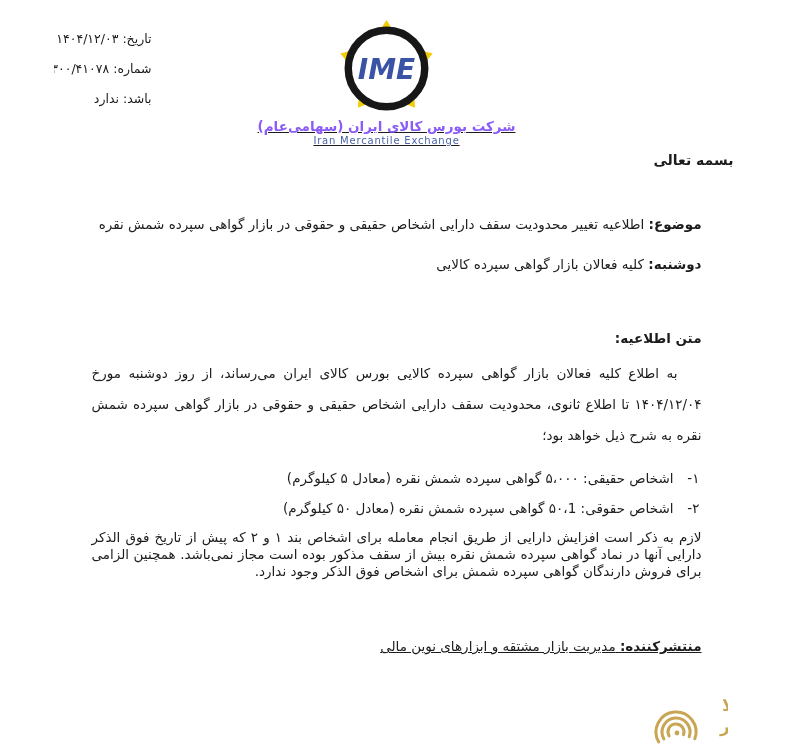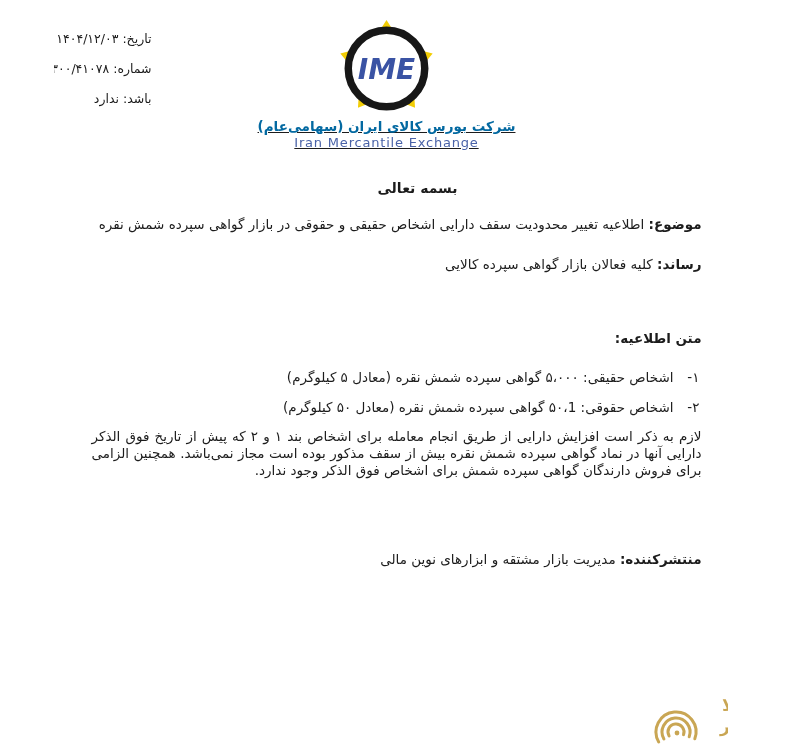--- a/index.html
+++ b/index.html
@@ -19,46 +19,46 @@
     font-size:12.5px;line-height:30px;white-space:nowrap;text-align:right;
   }
   .meta-row span{display:inline;}
   
   .logo-wrap{
     position:absolute;top:20px;left:50%;
     transform:translateX(-50%);margin-left:-7px;
     width:260px;text-align:center;text-decoration:underline;
   }
   .logo-mark{width:97px;height:97px;display:block;margin:0 auto;}
-  .company-fa{font-size:13.5px;font-weight:bold;color:#0369a1;margin-top:1px;letter-spacing:0;}
-  .company-en{font-size:13px;color:#4a63a8;letter-spacing:0.8px;margin-top:1px;font-family:"DejaVu Sans",sans-serif;}
+  .company-fa{font-size:13.5px;font-weight:bold;color:#8b5cf6;margin-top:1px;letter-spacing:0;}
+  .company-en{font-size:10px;color:#4a63a8;letter-spacing:0.8px;margin-top:1px;font-family:"DejaVu Sans",sans-serif;}
   
   .besmeh{
-    position:absolute;top:180px;left:0;width:100%;box-sizing:border-box;
+    position:absolute;top:152px;left:0;width:100%;box-sizing:border-box;
     padding-left:48px;
-    text-align:center;font-weight:bold;font-size:14px;
+    text-align:right;font-weight:bold;font-size:14px;
   }
   
   .content{
     position:absolute;top:212px;right:32px;left:38px;
     font-size:13.5px;
   }
   .b{font-weight:bold;}
   .line{line-height:24px;}
   .audience{margin-top:16px;}
   .body-heading{margin-top:50px;line-height:24px;font-weight:bold;font-size:13.5px;}
   .intro{
     margin-top:8px;line-height:31px;text-align:justify;
     text-indent:24px;
   }
   .rlist{margin-top:12px;}
   .rlist .item{line-height:30px;padding-right:2px;}
   .rlist .num{display:inline-block;min-width:26px;}
   .closing{margin-top:6px;line-height:17px;text-align:justify;}
-  .publisher{margin-top:68px;line-height:24px;}
+  .publisher{margin-top:54px;line-height:24px;text-decoration:underline;}
   
   .watermark{
     position:absolute;right:6px;bottom:2px;width:86px;height:58px;
     opacity:0.95;
   }
   .watermark text{
     font-family:"DejaVu Sans",sans-serif;font-weight:bold;
   }
 </style>
 </head>
@@ -94,26 +94,27 @@
   <div class="besmeh">بسمه تعالی</div>
 
   <div class="content">
 
     <div class="line">
       <span class="b">موضوع:</span>
       <span>اطلاعیه تغییر محدودیت سقف دارایی اشخاص حقیقی و حقوقی در بازار گواهی سپرده شمش نقره</span>
     </div>
 
     <div class="line audience">
-      <span class="b">رساند:</span>
+      <span class="b">دوشنبه:</span>
       <span>کلیه فعالان بازار گواهی سپرده کالایی</span>
     </div>
 
     <div class="body-heading">متن اطلاعیه:</div>
 
+    <div class="intro">به اطلاع کلیه فعالان بازار گواهی سپرده کالایی بورس کالای ایران می‌رساند، از روز دوشنبه مورخ ۱۴۰۴/۱۲/۰۴ تا اطلاع ثانوی، محدودیت سقف دارایی اشخاص حقیقی و حقوقی در بازار گواهی سپرده شمش نقره به شرح ذیل خواهد بود؛</div>
 
     <div class="rlist">
       <div class="item">
         <span class="num">۱-</span><span>اشخاص حقیقی: ۵،۰۰۰ گواهی سپرده شمش نقره (معادل ۵ کیلوگرم)</span>
       </div>
       <div class="item">
         <span class="num">۲-</span><span>اشخاص حقوقی: ۵۰،1 گواهی سپرده شمش نقره (معادل ۵۰ کیلوگرم)</span>
       </div>
     </div>
 

